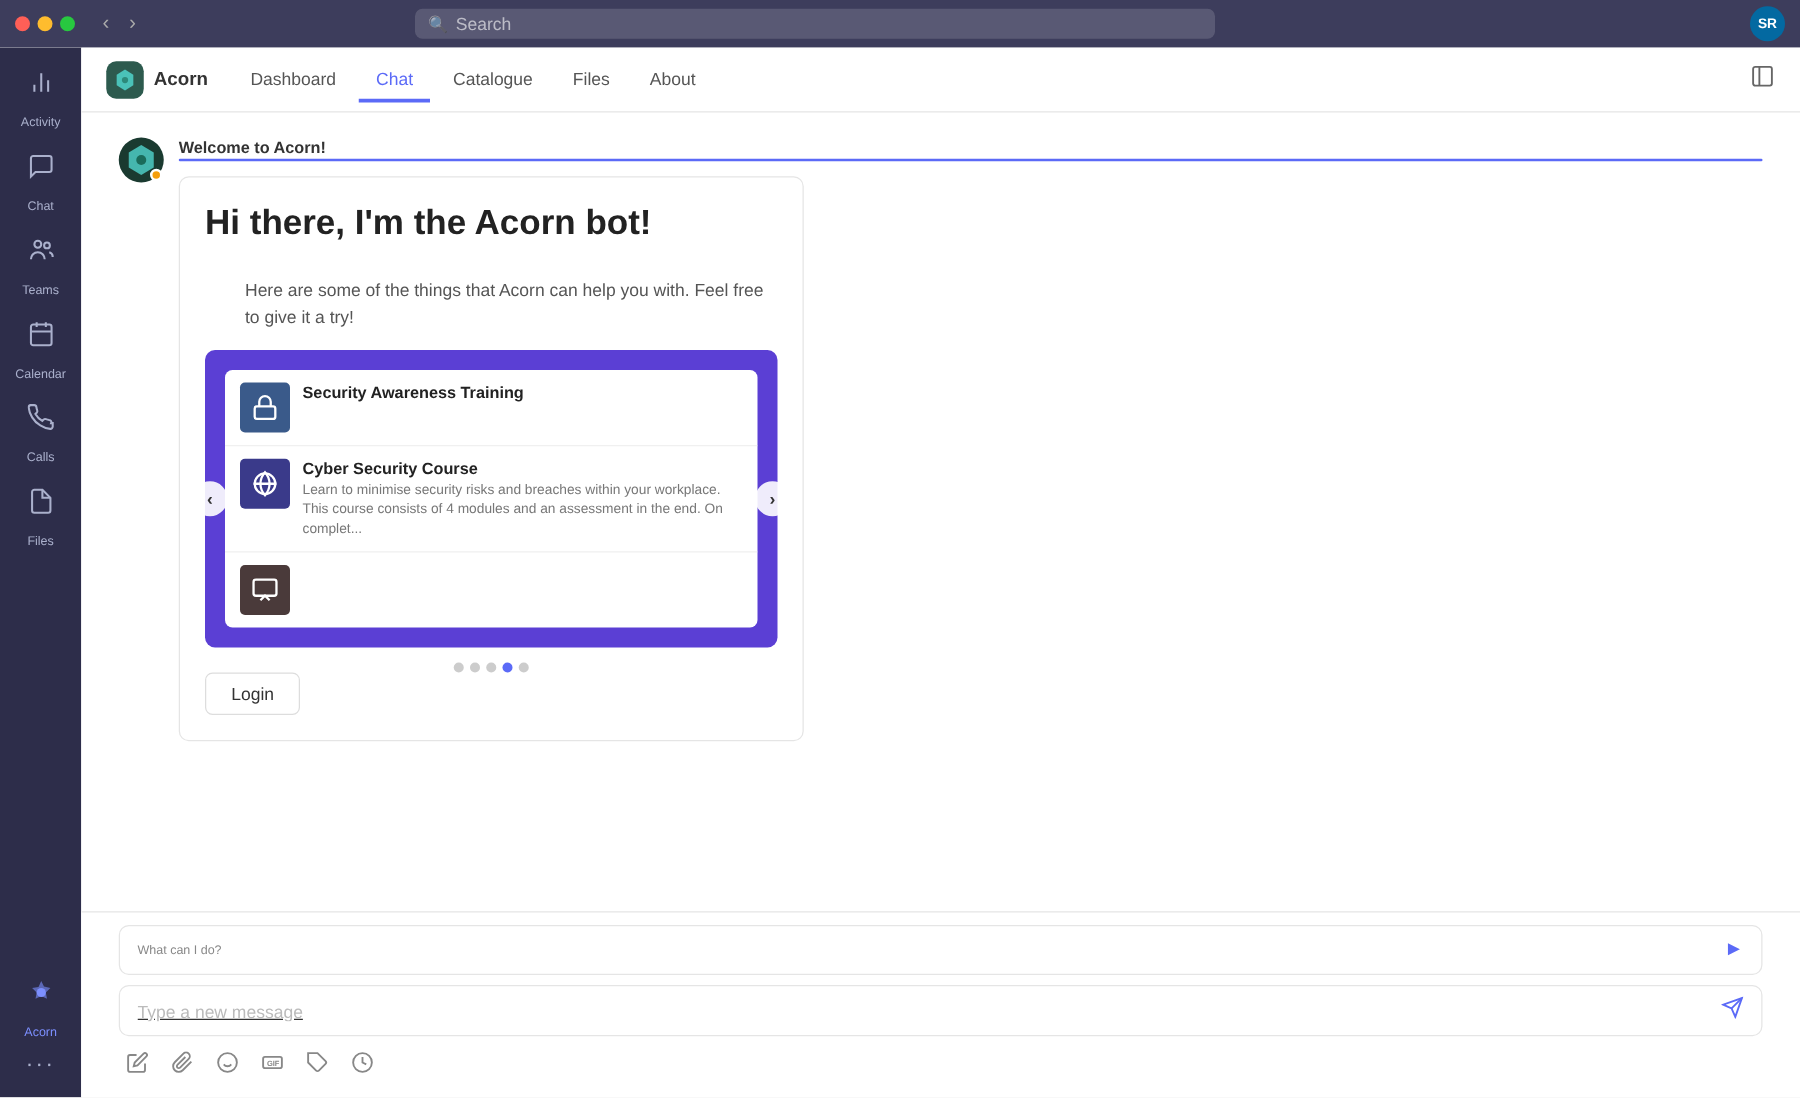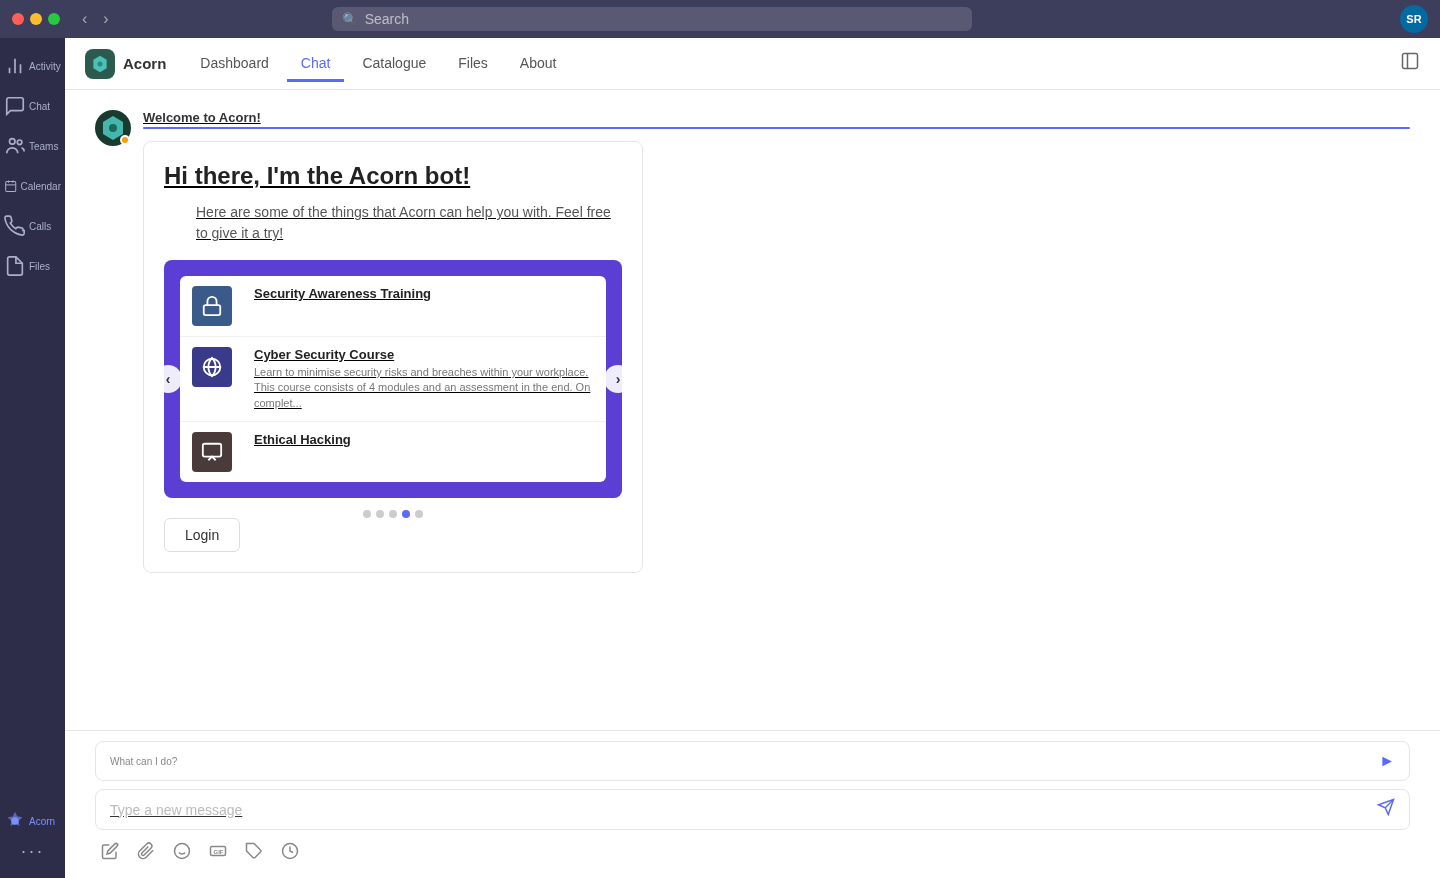--- a/index.html
+++ b/index.html
@@ -58,23 +58,23 @@
     .sidebar {
       width: 65px;
       background: #2d2d4a;
       display: flex;
       flex-direction: column;
       align-items: center;
       padding: 8px 0;
       flex-shrink: 0;
     }
     .sidebar-item {
-      display: flex; align-items: center;
+      display: flex; flex-direction: column; align-items: center;
       padding: 8px 4px; width: 100%; cursor: pointer;
-      color: #aab0cc; font-size: 10px; gap: 3px;
+      color: #aab0cc; font-size: 10px; gap: 16px;
       border-radius: 4px; margin: 1px 4px;
     }
     .sidebar-item.active { color: #7c8fff; }
     .sidebar-item svg { width: 22px; height: 22px; }
     .sidebar-spacer { flex: 1; }
     .sidebar-dots { color: #aab0cc; font-size: 18px; letter-spacing: 2px; margin-bottom: 8px; cursor: pointer; }
 
     
     .main-content {
       flex: 1;
@@ -133,32 +133,32 @@
       background: #1a3a30;
       display: flex; align-items: center; justify-content: center;
       flex-shrink: 0; position: relative;
     }
     .bot-avatar-dot {
       position: absolute; bottom: 1px; right: 1px;
       width: 10px; height: 10px; border-radius: 50%;
       background: #f59e0b; border: 2px solid white;
     }
 
-    .message-content { flex: 1; text-decoration: underline; }
+    .message-content { flex: 1; }
     .message-sender { font-size: 13px; font-weight: 600; color: #333; margin-bottom: 2px; }
     .message-divider { height: 2px; background: #5b6af7; margin-bottom: 12px; border-radius: 1px; }
 
     .welcome-box {
       background: #fff;
       border: 1px solid #e5e5e5;
       border-radius: 8px;
       padding: 20px;
       max-width: 500px;
     }
-    .welcome-title { font-size: 24px; font-weight: 700; color: #222; margin-bottom: 12px; }
+    .welcome-title { font-size: 28px; font-weight: 700; color: #222; margin-bottom: 28px; }
     .welcome-text { font-size: 14px; color: #555; line-height: 1.5; margin-bottom: 16px; margin-left: 32px; }
 
     
     .carousel-container {
       position: relative;
       background: #5b3fd4;
       border-radius: 8px;
       padding: 16px;
       margin-bottom: 12px;
     }
@@ -170,21 +170,21 @@
     .carousel-search-text {
       font-size: 13px;
       color: #555;
       padding: 10px 12px 6px;
       border-bottom: 2px solid #5b6af7;
       margin-bottom: 4px;
     }
     .carousel-search-text strong { font-weight: 700; color: #333; }
 
     .course-item {
-      display: flex; align-items: flex-start; gap: 22px;
+      display: flex; align-items: flex-start; gap: 10px;
       padding: 10px 12px; border-bottom: 1px solid #f0f0f0;
     }
     .course-item:last-child { border-bottom: none; }
     .course-thumb {
       width: 40px; height: 40px; border-radius: 4px;
       background: #2d5a4e; flex-shrink: 0;
       display: flex; align-items: center; justify-content: center;
       font-size: 18px;
     }
     .course-thumb.lock { background: #3a5a8a; }
@@ -414,24 +414,20 @@
                   </div>
                 </div>
 
                 <div class="course-item">
                   <div class="course-thumb hack">
                     <svg width="22" height="22" viewBox="0 0 24 24" fill="none" stroke="#fff" stroke-width="2">
                       <rect x="2" y="3" width="20" height="14" rx="2"></rect>
                         <polyline points="8 21 12 17 16 21"></polyline>
                     </svg>
                   </div>
-                  <div class="course-info">
-                    <div class="course-name">Ethical Hacking</div>
-                    <div class="course-desc"></div>
-                  </div>
                 </div>
               </div>
 
               <button class="carousel-arrow carousel-arrow-right">›</button>
             </div>
 
             
             <div class="carousel-dots">
               <div class="carousel-dot"></div>
               <div class="carousel-dot"></div>

